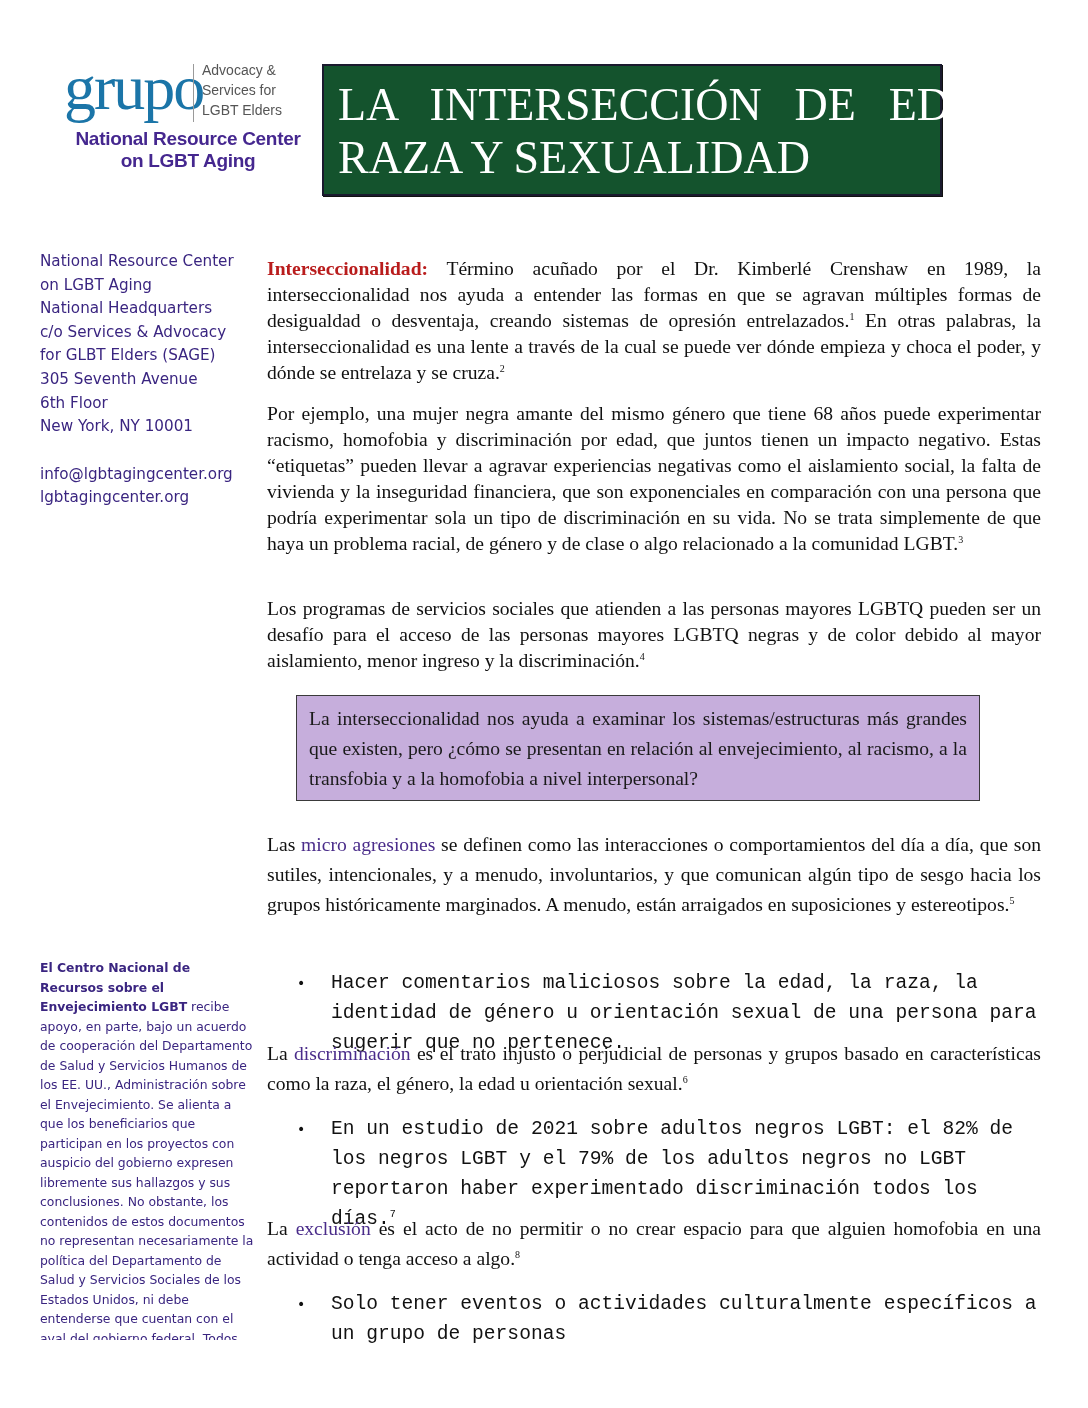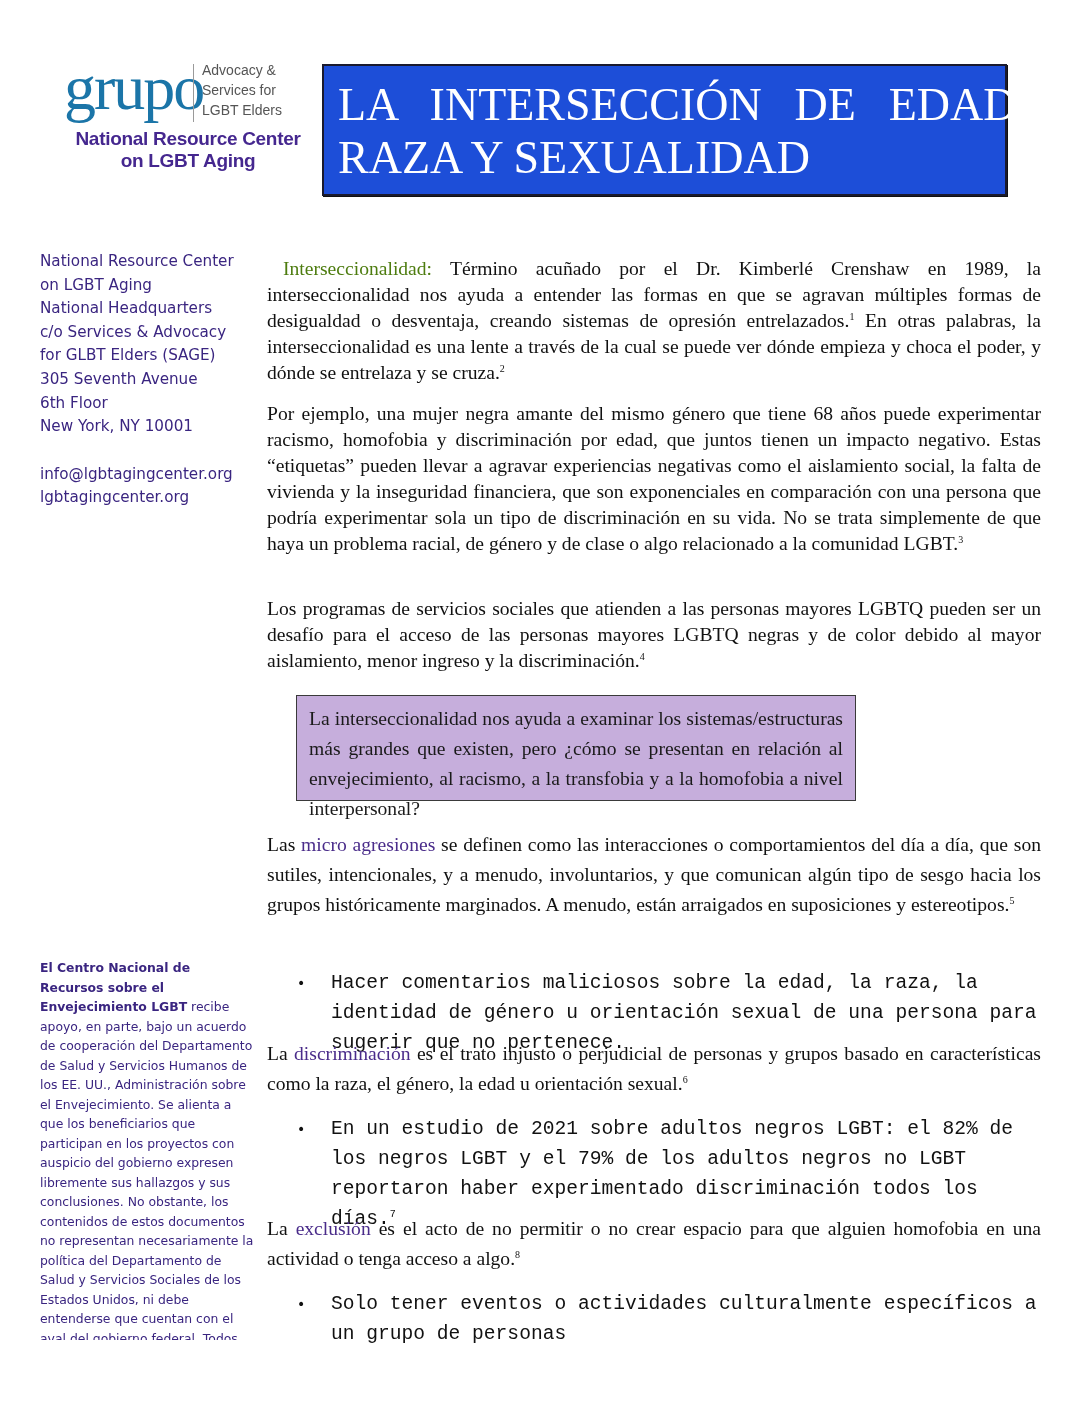--- a/index.html
+++ b/index.html
@@ -19,22 +19,22 @@
     position: absolute; left: 142px; top: 2px;
     font-family: "Liberation Sans", sans-serif; font-size: 14px; line-height: 20px; color: #555555;
   }
   .logo-nrc {
     position: absolute; left: 0; top: 70px; width: 256px; text-align: center;
     font-family: "Liberation Sans", sans-serif; font-weight: bold; font-size: 19px; line-height: 22px;
     color: #45278f; letter-spacing: -0.3px;
   }
   
   .title-box {
-    position: absolute; left: 322px; top: 64px; width: 685px; height: 132px;
-    background: #1d4ed8; border: 2px solid #1a1a2e; box-sizing: border-box;
+    position: absolute; left: 322px; top: 64px; width: 620px; height: 132px;
+    background: #14532d; border: 2px solid #1a1a2e; box-sizing: border-box;
     box-shadow: 1px 1px 0 #111;
   }
   .title-text {
     position: absolute; left: 14px; top: 12px; width: 690px;
     color: #ffffff; font-family: "Liberation Serif", serif; font-size: 46px; line-height: 53px;
     text-align: justify; text-align-last: left;
   }
   .title-line1 { display: block; text-align: justify; text-align-last: justify; }
   .title-line2 { display: block; }
 
@@ -45,28 +45,28 @@
   .contact { margin-top: 24px; font-size: 15.2px; line-height: 23.6px; white-space: nowrap; }
   .web { margin-top: 24px; font-size: 15.2px; line-height: 23.6px; white-space: nowrap; }
   .disclaimer { position: absolute; left: 40px; top: 958px; width: 215px; height: 382px; overflow: hidden;
     font-family: "DejaVu Sans", sans-serif; color: #3a2580; font-size: 12.4px; line-height: 19.5px; }
   .disclaimer .bold { font-weight: bold; }
 
   
   .main { position: absolute; left: 267px; top: 256px; width: 774px; color: #111;
     font-family: "Liberation Serif", serif; }
   .para { font-size: 19.6px; line-height: 26px; text-align: justify; margin: 0; }
-  .lead { color: #4d7c0f; font-weight: normal; margin-left: 16px; }
+  .lead { color: #b91c1c; font-weight: bold; }
   .term { color: #4a2c8a; }
   sup { font-size: 10px; line-height: 0; vertical-align: 7px; }
   .p1 { position: absolute; top: 0; }
   .p2 { position: absolute; top: 145px; }
   .p3 { position: absolute; top: 340px; }
   .callout {
-    position: absolute; left: 29px; top: 439px; width: 560px; height: 106px; box-sizing: border-box;
+    position: absolute; left: 29px; top: 439px; width: 684px; height: 106px; box-sizing: border-box;
     background: #c6aedc; border: 1.5px solid #3a3a3a; padding: 8px 12px 0 12px;
   }
   .callout p { margin: 0; font-size: 19.6px; line-height: 30px; text-align: justify; color: #1a1a1a; }
   .p4 { position: absolute; top: 574px; line-height: 30px; }
   .bullet {
     position: absolute; left: 30px; width: 740px; font-size: 19.6px; line-height: 30px; margin: 0;
   }
   .bullet .dot { position: absolute; left: 0; top: 0; font-family: "DejaVu Sans", sans-serif; font-size: 14px; }
   .bullet .btxt { display: block; margin-left: 34px; font-family: Liberation Mono, monospace; }
   .b1 { top: 712px; }

